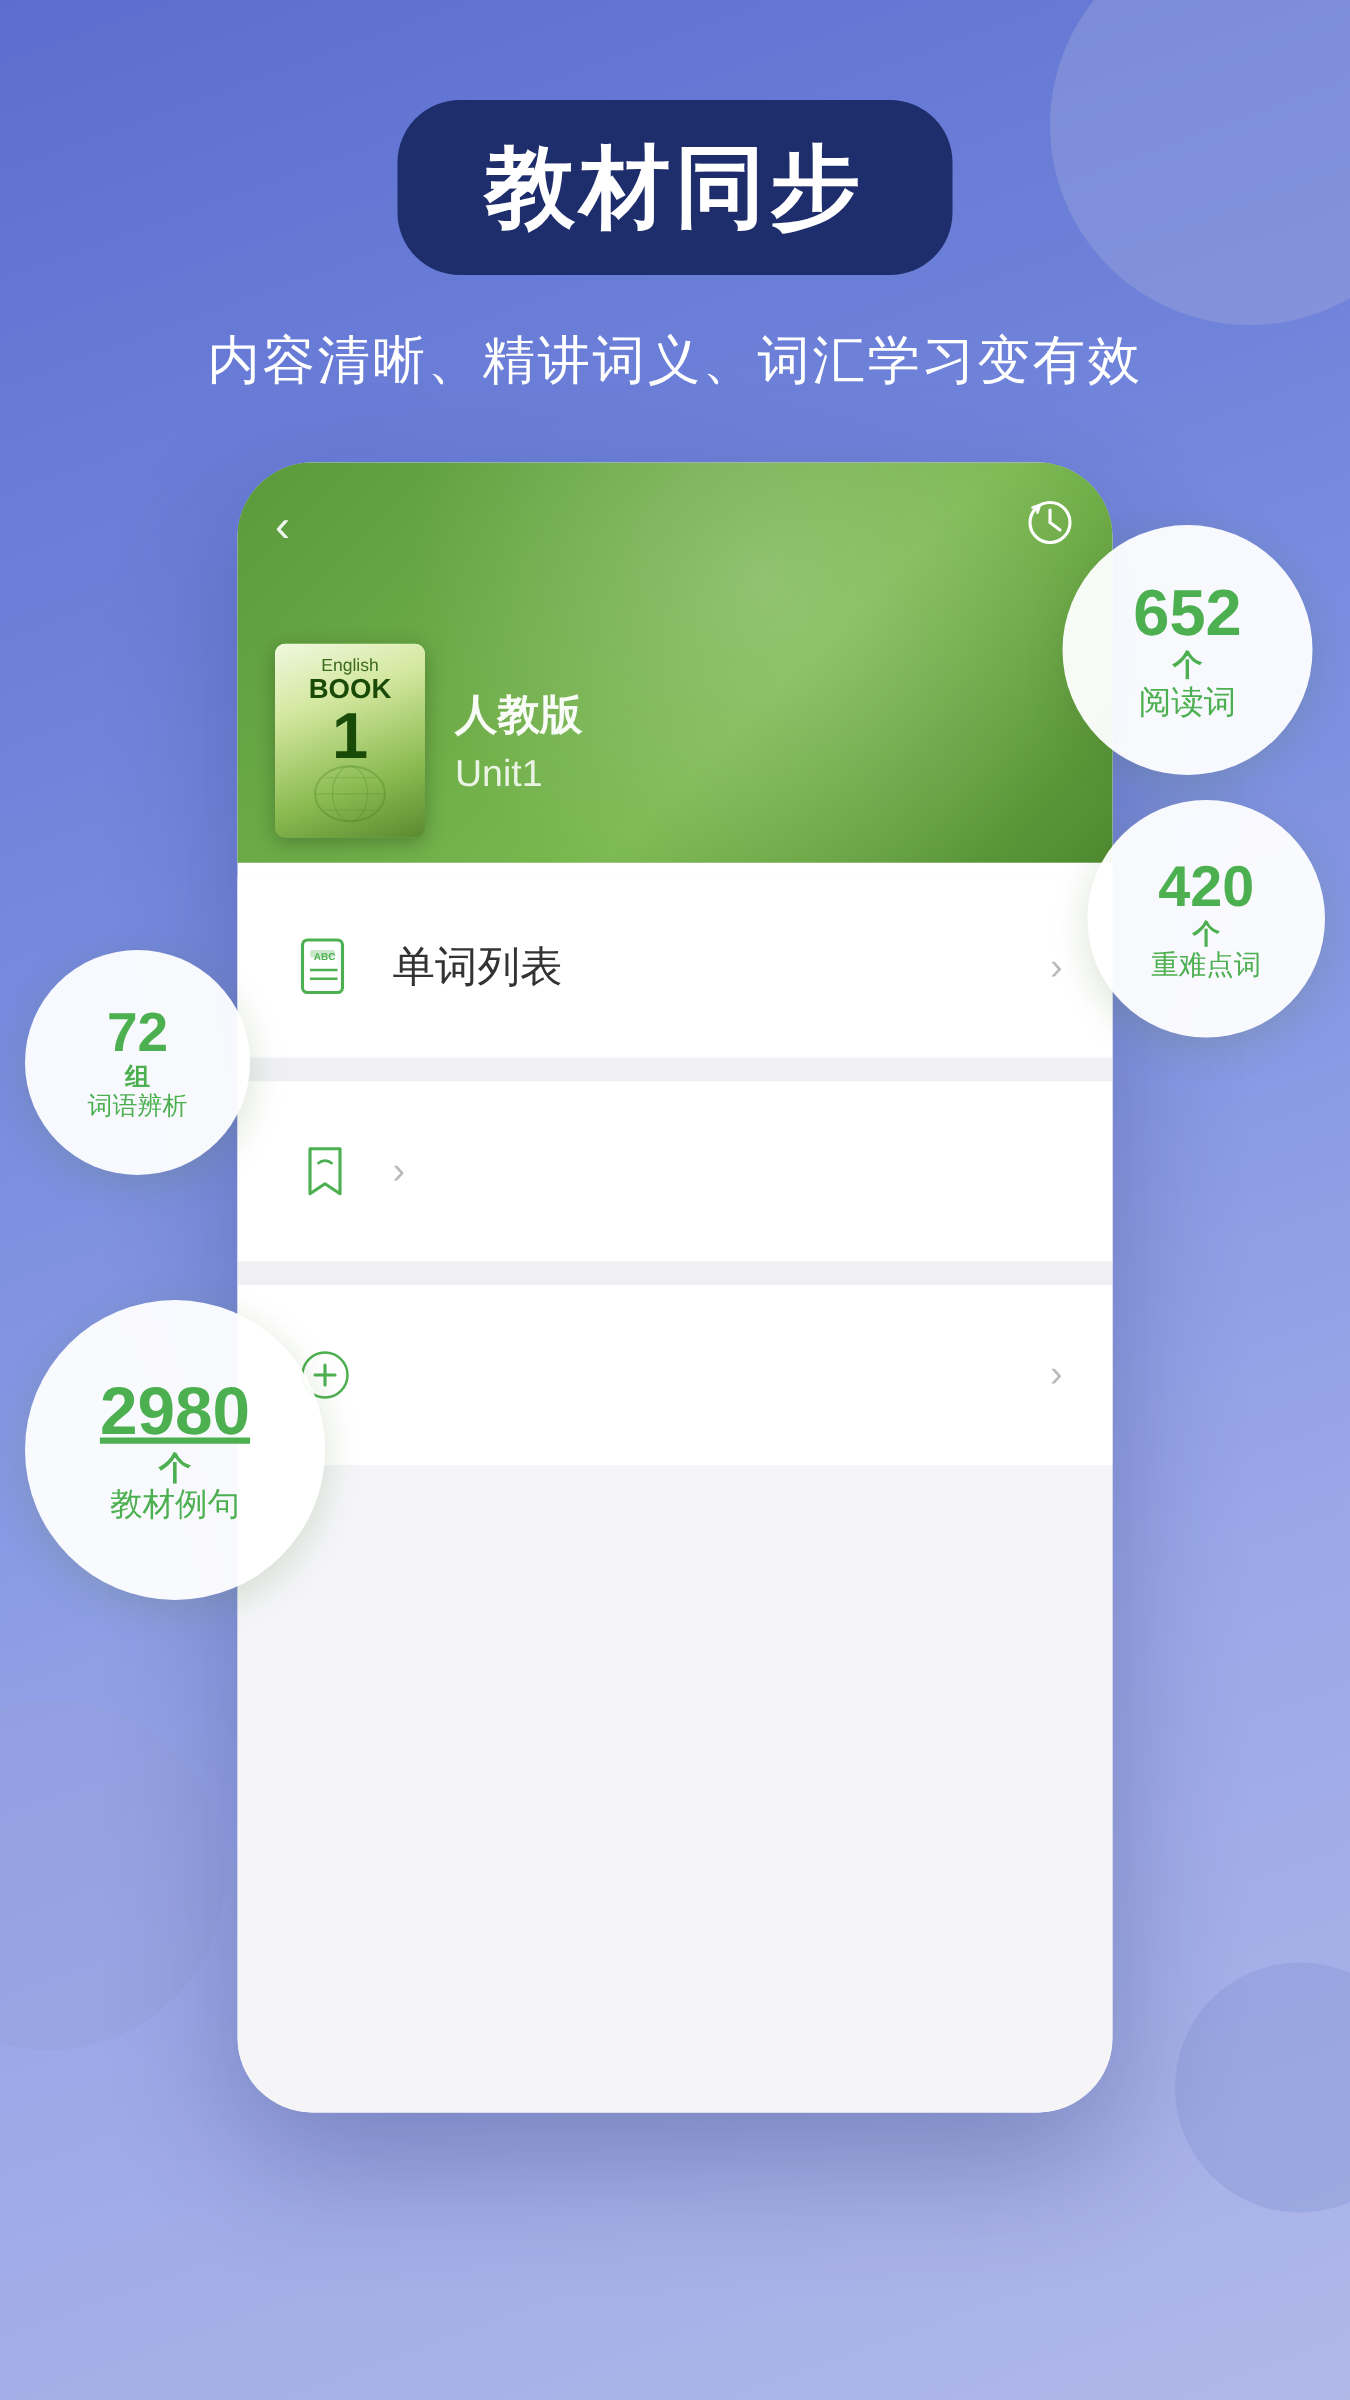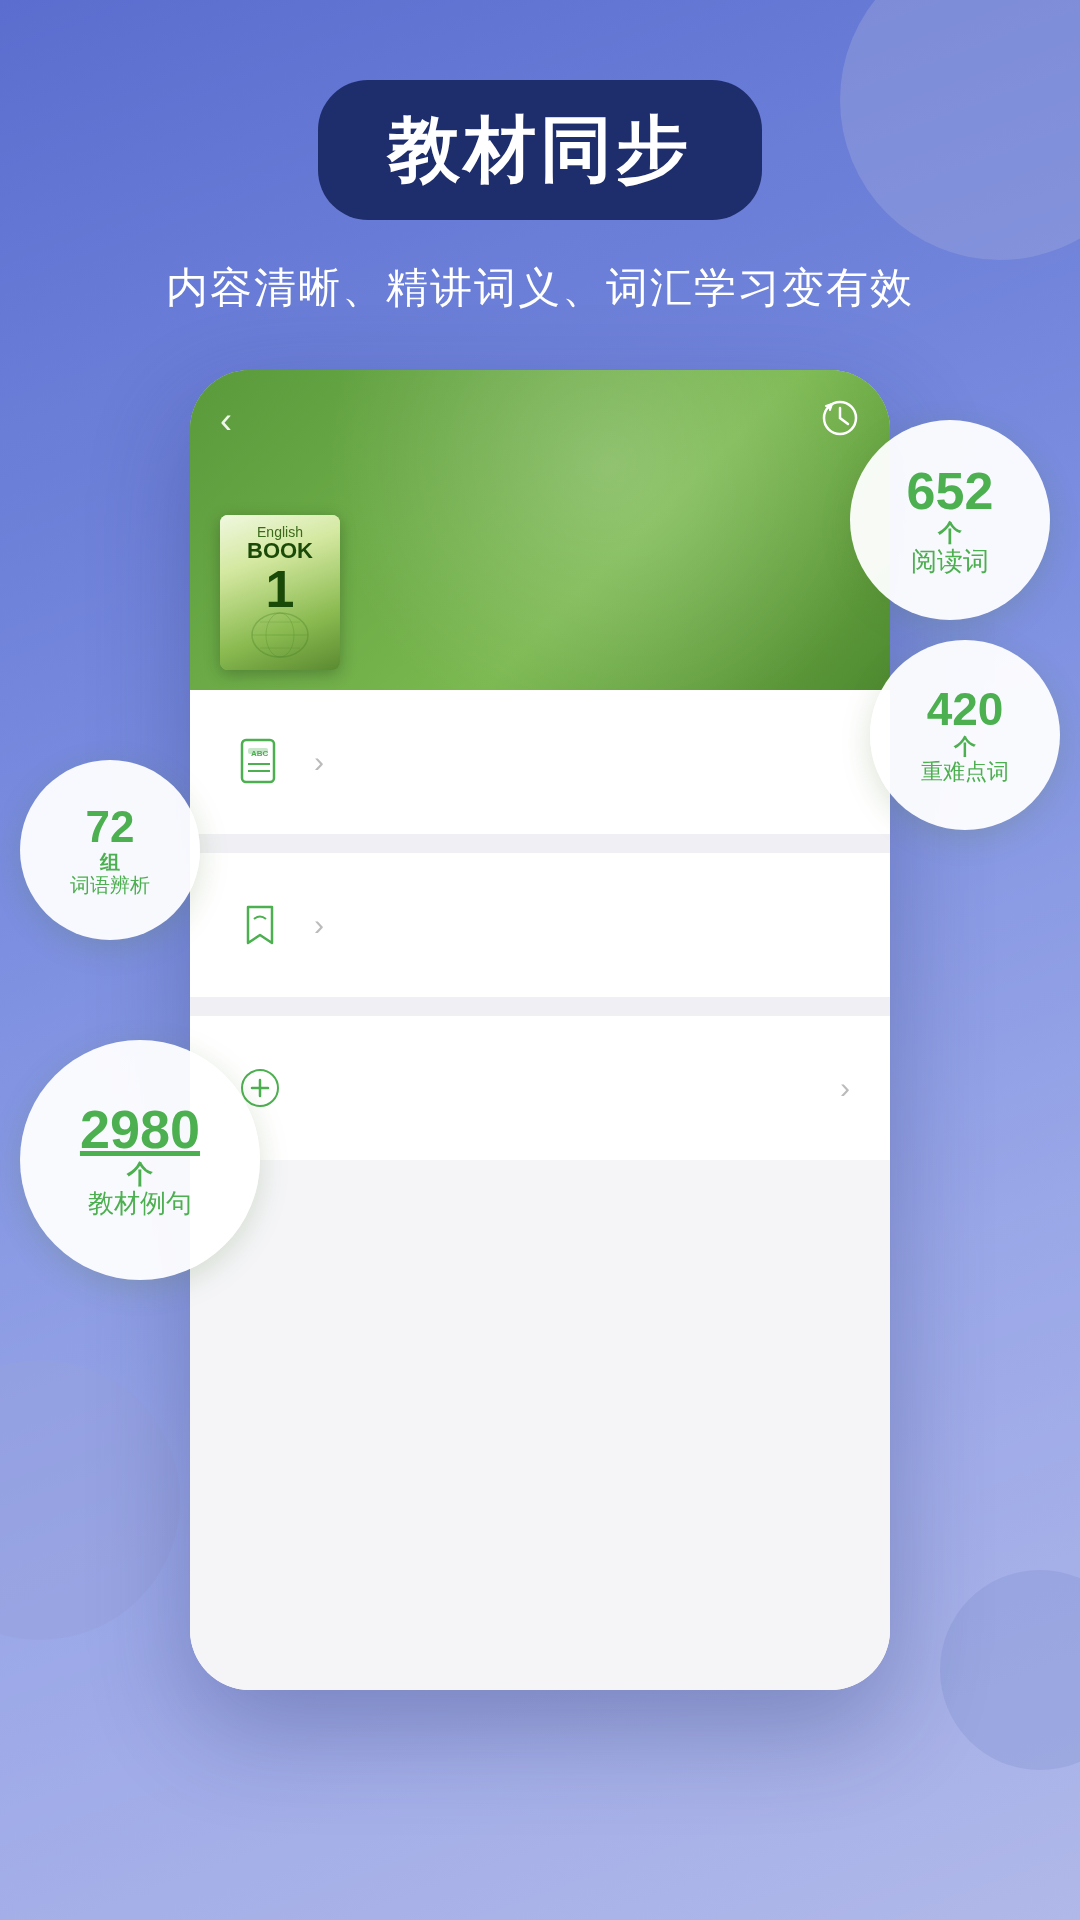--- a/index.html
+++ b/index.html
@@ -208,20 +208,21 @@
     .book-unit {
       color: rgba(255,255,255,0.85);
       font-size: 30px;
       font-weight: 400;
     }
 
     
     .phone-content {
       background: #f5f5f8;
       min-height: 1000px;
+      margin-top: 12px;
     }
 
     .menu-item {
       background: #ffffff;
       display: flex;
       align-items: center;
       padding: 42px 40px;
       border-bottom: 1px solid #f0f0f4;
       position: relative;
     }
@@ -374,35 +375,40 @@
           <svg class="book-globe" viewBox="0 0 70 50" xmlns="http://www.w3.org/2000/svg">
             <ellipse cx="35" cy="25" rx="28" ry="22" stroke="#3a7a20" stroke-width="1.5" fill="none" opacity="0.5"></ellipse>
             <ellipse cx="35" cy="25" rx="14" ry="22" stroke="#3a7a20" stroke-width="1" fill="none" opacity="0.4"></ellipse>
             <line x1="7" y1="25" x2="63" y2="25" stroke="#3a7a20" stroke-width="1" opacity="0.4"></line>
             <line x1="15" y1="12" x2="55" y2="12" stroke="#3a7a20" stroke-width="1" opacity="0.3"></line>
             <line x1="15" y1="38" x2="55" y2="38" stroke="#3a7a20" stroke-width="1" opacity="0.3"></line>
           </svg>
         </div>
       </div>
 
+      <div class="book-title-info">
+        <div class="book-publisher">人教版</div>
+        <div class="book-unit">Unit1</div>
+      </div>
     </div>
   </div>
 
   <div class="phone-content">
 
     <div class="menu-item">
       <div class="menu-item-icon">
         <svg width="52" height="52" viewBox="0 0 52 52" fill="none" xmlns="http://www.w3.org/2000/svg">
           <rect x="8" y="4" width="32" height="42" rx="4" stroke="#4caf50" stroke-width="2.5" fill="none"></rect>
           <rect x="14" y="12" width="20" height="6" rx="2" fill="#4caf50" opacity="0.3"></rect>
           <text x="17" y="20" font-size="8" fill="#4caf50" font-weight="bold">ABC</text>
           <line x1="14" y1="28" x2="36" y2="28" stroke="#4caf50" stroke-width="2"></line>
           <line x1="14" y1="35" x2="36" y2="35" stroke="#4caf50" stroke-width="2"></line>
         </svg>
       </div>
+      <span class="menu-item-label">单词列表</span>
       <span class="menu-chevron">›</span>
     </div>
 
     <div class="menu-separator"></div>
 
     <div class="menu-item">
       <div class="menu-item-icon">
         <svg width="52" height="52" viewBox="0 0 52 52" fill="none" xmlns="http://www.w3.org/2000/svg">
           <path d="M14 8 H38 V44 L26 36 L14 44 Z" stroke="#4caf50" stroke-width="2.5" fill="none" stroke-linejoin="round"></path>
           <path d="M20 20 Q26 15 32 20" stroke="#4caf50" stroke-width="2" fill="none"></path>

